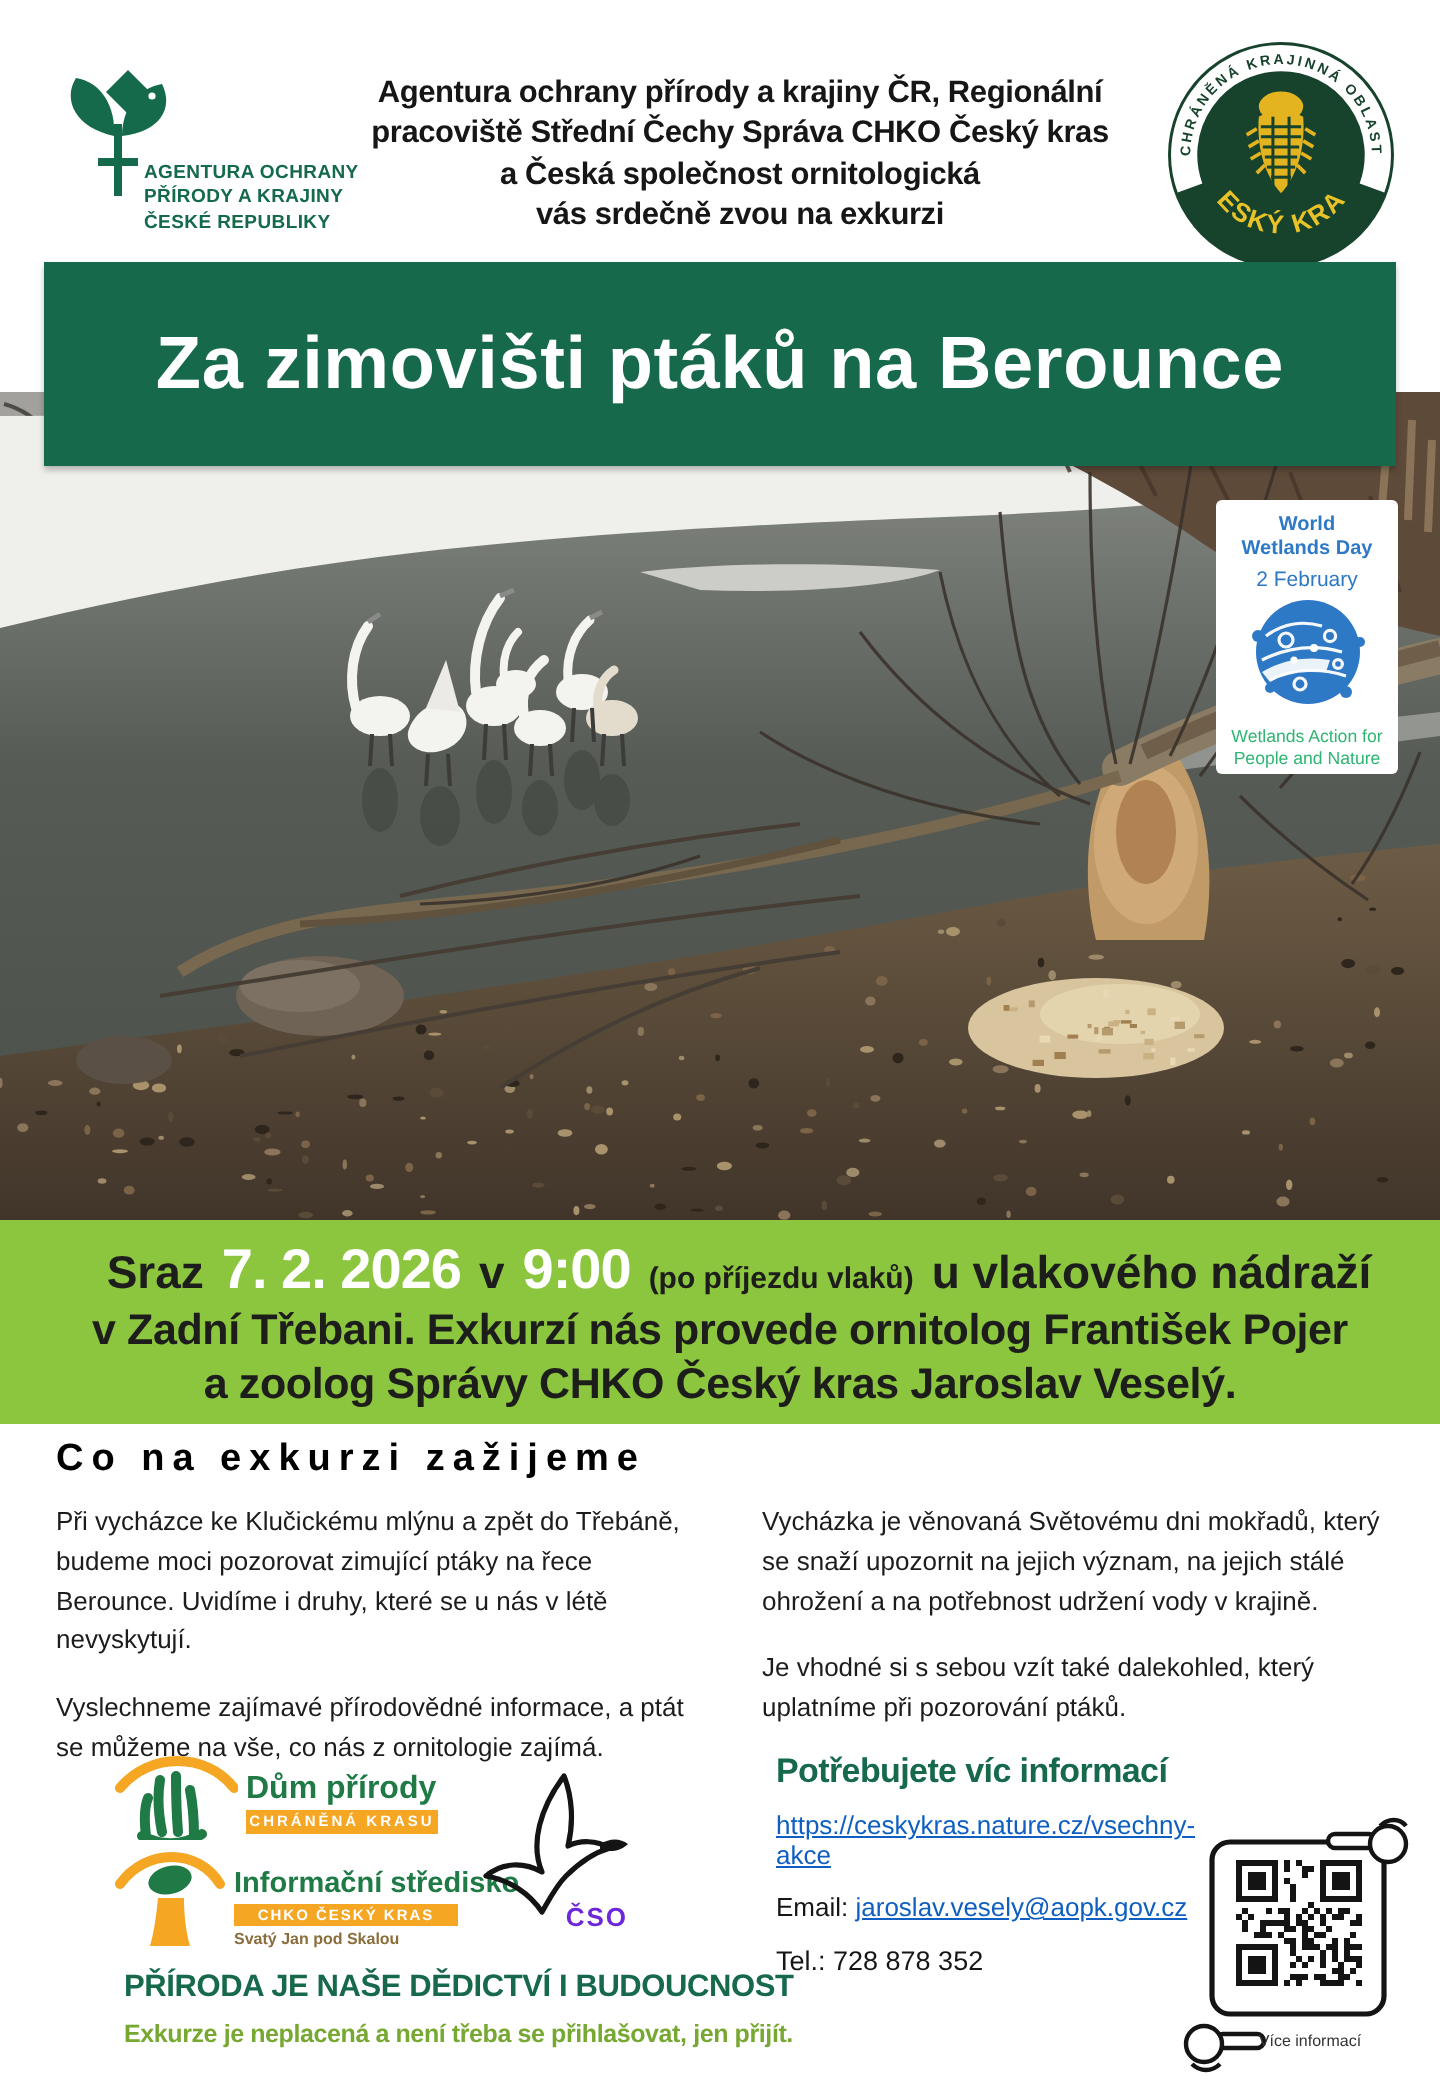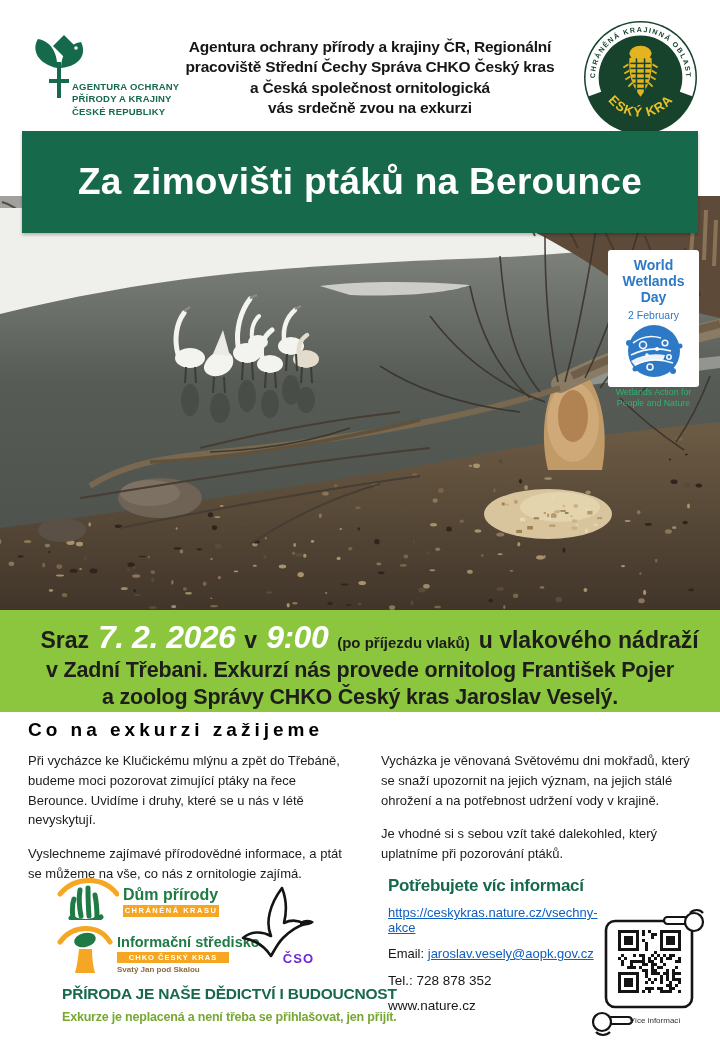--- a/index.html
+++ b/index.html
@@ -18,29 +18,29 @@
   
   .banner{position:absolute;left:22px;top:131px;width:676px;height:102px;background:#16694B;
     display:flex;align-items:center;justify-content:center;z-index:3;
     box-shadow:0 2px 3px rgba(0,0,0,0.25);}
   .banner h1{margin:0;color:#fff;font-size:37px;font-weight:bold;letter-spacing:0.3px;}
   
   .photo{position:absolute;left:0;top:196px;width:720px;height:414px;z-index:1;}
   
   .wwd{position:absolute;left:608px;top:250px;width:91px;height:137px;background:#fff;
     border-radius:3px;text-align:center;z-index:4;padding-top:7px;box-sizing:border-box;}
-  .wwd-title{font-size:14px;font-weight:bold;color:#2E79C6;line-height:1.15;}
+  .wwd-title{font-size:10px;font-weight:bold;color:#2E79C6;line-height:1.15;}
   .wwd-date{font-size:10.5px;color:#2E79C6;margin-top:4px;}
   .wwd-tag{font-size:8.8px;color:#2EB572;line-height:1.25;margin-top:2px;}
   
   .meet{position:absolute;left:0;top:610px;width:720px;height:102px;background:#8CC63E;
     text-align:center;color:#1d1d1b;z-index:2;}
   .meet-l1{display:flex;align-items:baseline;justify-content:center;gap:9px;margin-top:9px;margin-left:19px;}
   .m-md{font-size:23px;font-weight:bold;}
-  .m-big{font-size:32px;font-weight:bold;color:#ffffff;letter-spacing:-0.5px;font-style:italic;}
+  .m-big{font-size:28px;font-weight:bold;color:#ffffff;letter-spacing:-0.5px;}
   .m-sm{font-size:15px;font-weight:bold;}
   .meet-l2{font-size:21.5px;font-weight:bold;line-height:1.18;margin-top:2px;letter-spacing:-0.2px;}
   
   .program{position:absolute;left:28px;top:719px;width:668px;}
   .program h2{margin:0;font-size:19px;font-weight:bold;color:#000;letter-spacing:4px;}
   .cols{display:flex;gap:38px;margin-top:10px;justify-content:flex-end;}
   .col{width:322px;font-size:13px;line-height:1.52;color:#1c1c1c;}
   .col p{margin:0 0 14px 0;}
   
   .dum{position:absolute;left:57px;top:874px;width:220px;height:46px;}
@@ -554,21 +554,20 @@
   <div class="foot-note">Exkurze je neplacená a není třeba se přihlašovat, jen přijít.</div>
 
   <div class="contact">
     <h3>Potřebujete víc informací</h3>
     <a class="c-url" href="#">https://ceskykras.nature.cz/vsechny-akce</a>
     <div class="c-row">
       <span>Email:</span>
       <a href="#">jaroslav.vesely@aopk.gov.cz</a>
     </div>
     <div class="c-tel">Tel.: 728 878 352</div>
-    <div class="c-web">www.nature.cz</div>
   </div>
 
   <div class="qr">
     <svg width="128" height="133" viewBox="0 0 128 133">
       <rect x="18" y="16" width="86" height="86" rx="9" fill="none" stroke="#141414" stroke-width="2.6"></rect>
       <g id="qr" transform="translate(30,25)">
         <g fill="#141414">
           <rect x="0" y="0" width="21" height="21"></rect>
             <rect x="42" y="0" width="21" height="21"></rect>
           <rect x="0" y="42" width="21" height="21"></rect>

